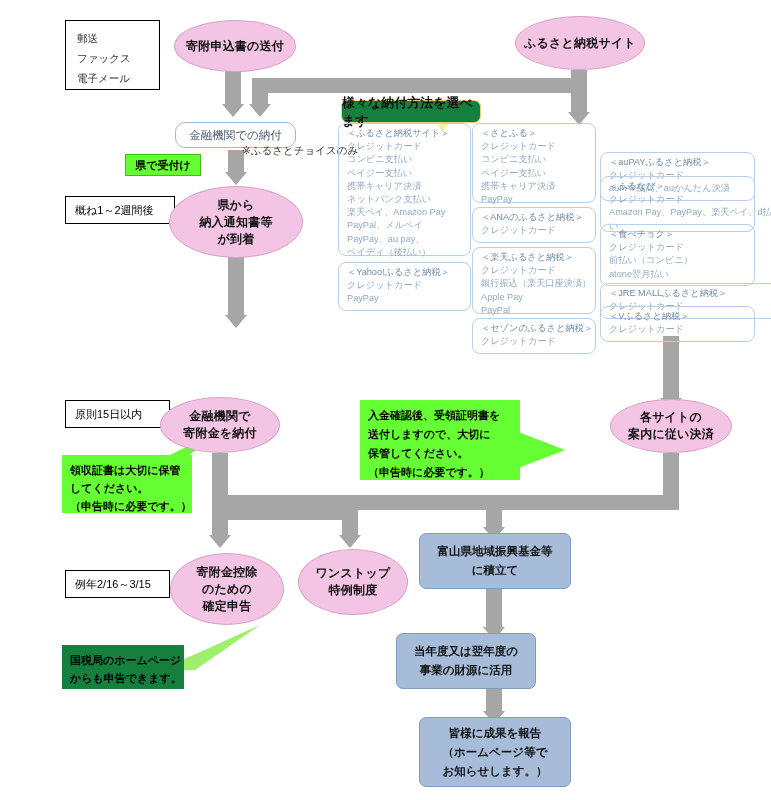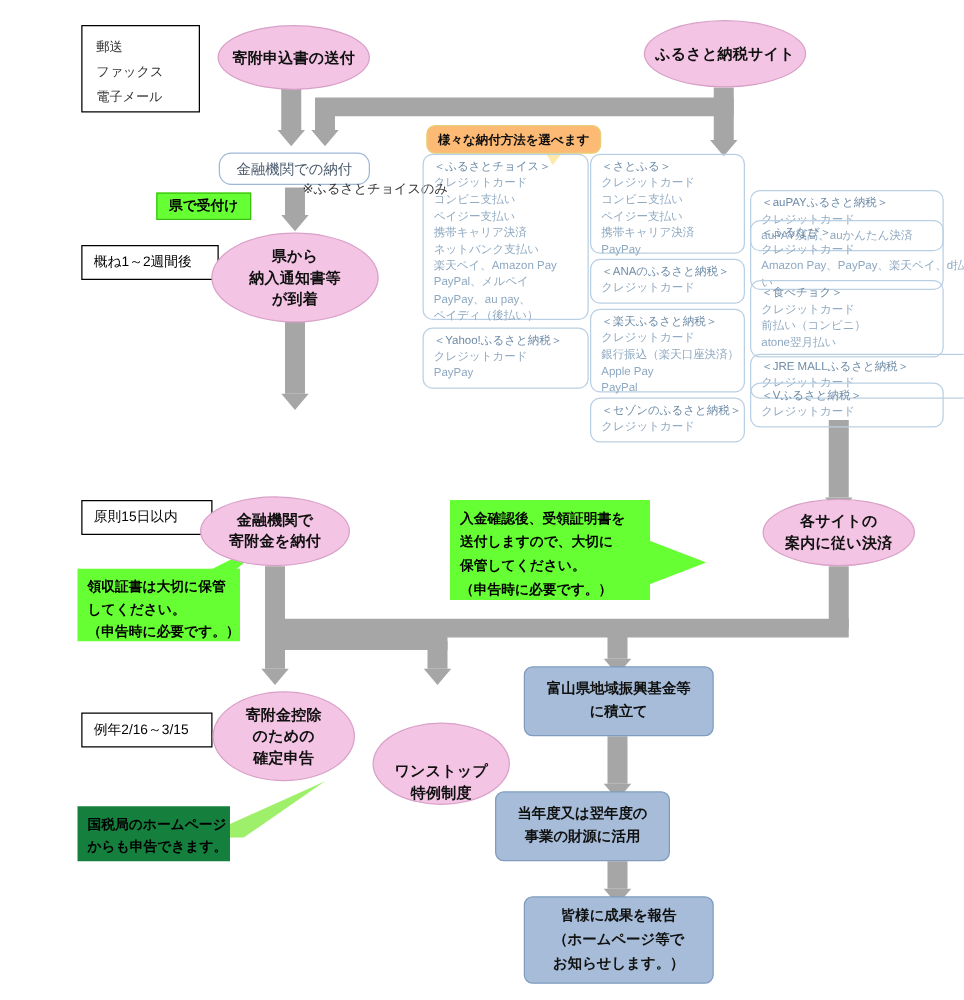--- a/index.html
+++ b/index.html
@@ -46,23 +46,23 @@
   .callout{
     background:#66ff33;
     font-size:11px;line-height:18px;color:#000;font-weight:bold;
     padding:6px 8px 6px 8px;
     box-sizing:border-box;
   }
   .callout .ln{display:block;white-space:nowrap;}
 
   
   .yellowcallout{
-    background:#fdba74;border:1px solid #e8cf77;border-radius:7px;
+    background:#15803d;border:1px solid #e8cf77;border-radius:7px;
     display:flex;align-items:center;justify-content:center;
-    font-size:10px;font-weight:bold;color:#111;text-align:center;
+    font-size:13px;font-weight:bold;color:#111;
   }
 
   
   .bluebox{
     background:#a6bcd8;border:1px solid #7f9cbf;border-radius:7px;
     display:flex;flex-direction:column;align-items:center;justify-content:center;
     font-size:11.5px;font-weight:bold;line-height:19px;color:#111;
     text-align:center;
   }
   .bluebox span{display:block;white-space:nowrap;}
@@ -185,21 +185,21 @@
     <span>県から</span>
     <span>納入通知書等</span>
     <span>が到着</span>
   </div>
 
   <div class="yellowcallout abs" style="left:341px;top:100px;width:140px;height:23px;">
     <span>様々な納付方法を選べます</span>
   </div>
 
   <div class="paygroup abs" style="left:338px;top:123px;width:133px;height:133px;">
-    <span class="hd">＜ふるさとチョイス＞</span>
+    <span class="hd">＜ふるさと納税サイト＞</span>
     <span class="it">クレジットカード</span>
     <span class="it">コンビニ支払い</span>
     <span class="it">ペイジー支払い</span>
     <span class="it">携帯キャリア決済</span>
     <span class="it">ネットバンク支払い</span>
     <span class="it">楽天ペイ、Amazon Pay</span>
     <span class="it">PayPal、メルペイ</span>
     <span class="it">PayPay、au pay、</span>
     <span class="it">ペイディ（後払い）</span>
   </div>
@@ -297,21 +297,21 @@
   <div class="timebox abs" style="left:65px;top:570px;width:105px;height:28px;">
     <span>例年2/16～3/15</span>
   </div>
 
   <div class="ellipse abs" style="left:170px;top:553px;width:114px;height:72px;">
     <span>寄附金控除</span>
     <span>のための</span>
     <span>確定申告</span>
   </div>
 
-  <div class="ellipse abs" style="left:298px;top:578px;width:110px;height:66px;justify-content:flex-end;">
+  <div class="ellipse abs" style="left:298px;top:549px;width:110px;height:66px;">
     <span>ワンストップ</span>
     <span>特例制度</span>
   </div>
 
   <div class="callout abs" style="left:62px;top:645px;width:122px;height:44px;background:#15803d;">
     <span class="ln">国税局のホームページ</span>
     <span class="ln">からも申告できます。</span>
   </div>
 
   <div class="bluebox abs" style="left:419px;top:533px;width:152px;height:56px;">

